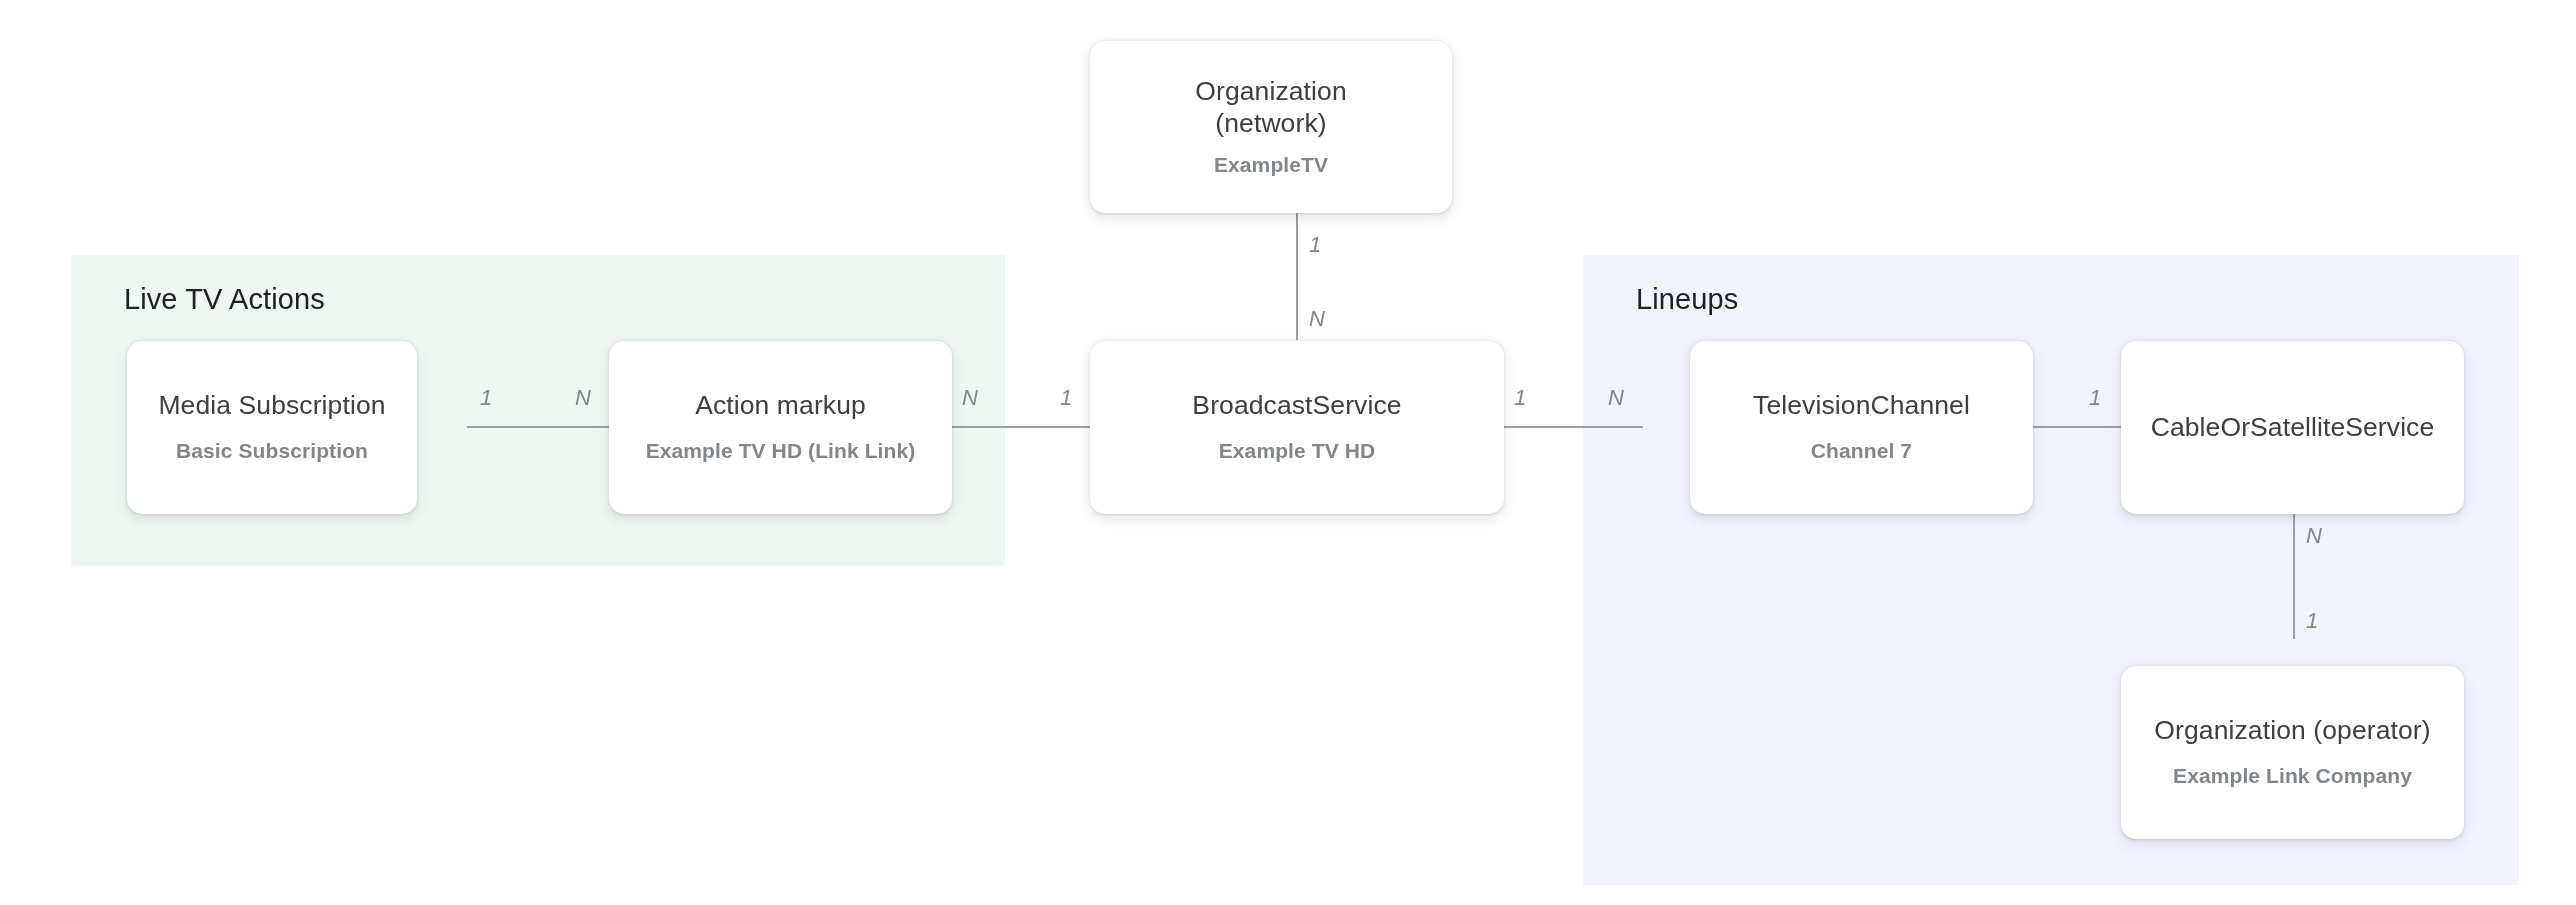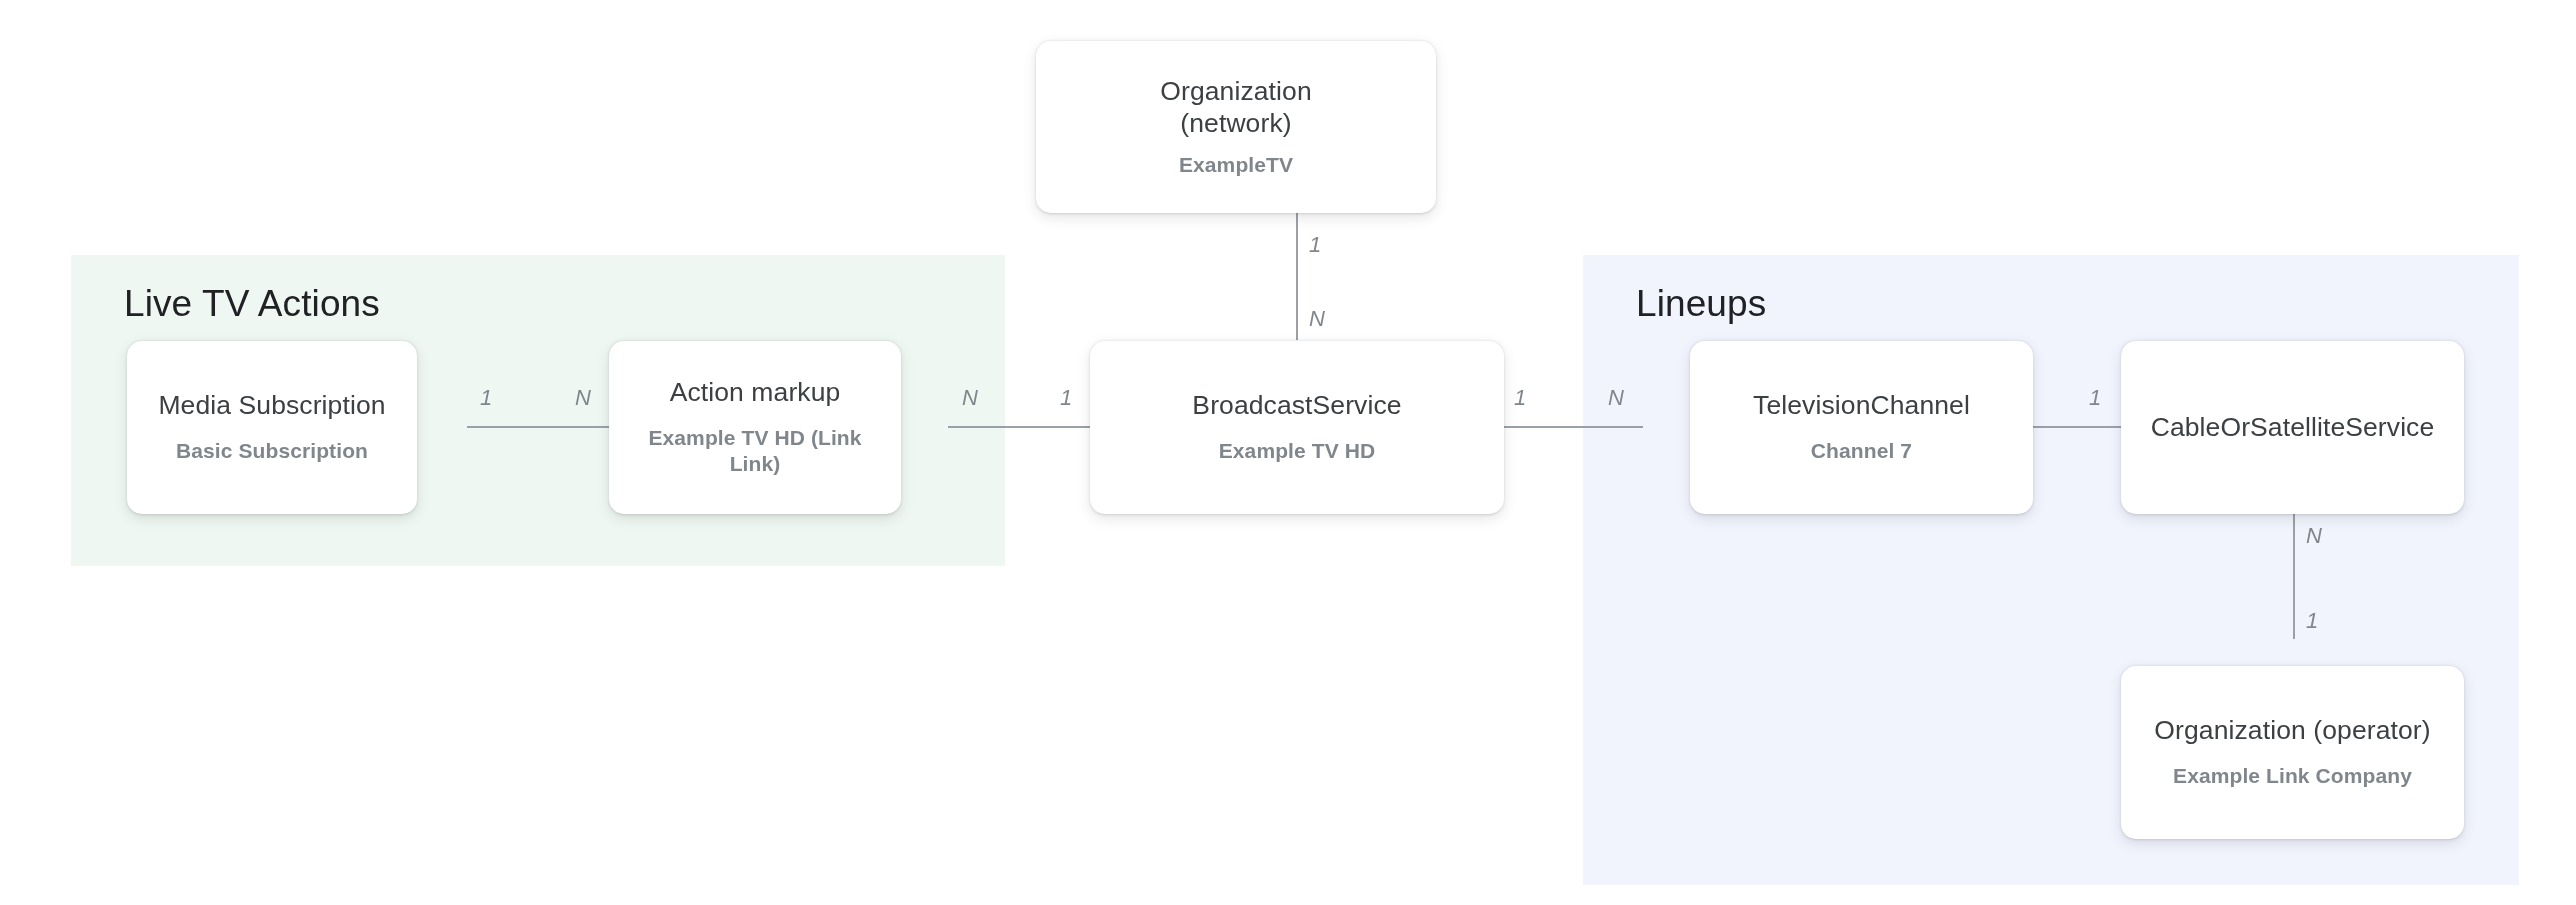--- a/index.html
+++ b/index.html
@@ -23,21 +23,21 @@
 
   
   .panel {
     position: absolute;
     box-sizing: border-box;
   }
   .panel-title {
     position: absolute;
     left: 53px;
     top: 28px;
-    font-size: 37px;
+    font-size: 29px;
     font-weight: 400;
     color: #202124;
     letter-spacing: 0.1px;
     white-space: nowrap;
   }
 
   #panel-live-tv {
     left: 71px;
     top: 255px;
     width: 934px;
@@ -98,23 +98,23 @@
     font-size: 21px;
     font-weight: 700;
     color: #80868b;
     line-height: 1.25;
     letter-spacing: 0.1px;
     white-space: pre-line;
   }
   .card-title.two-line + .card-subtitle { margin-top: 12.4px; }
 
   
-  #card-organization-network { left: 1036px; top: 41px; width: 400px; height: 172px; }
+  #card-organization-network { left: 1090px; top: 41px; width: 362px; height: 172px; }
   #card-media-subscription   { left: 127px;  top: 341px; width: 290px; height: 173px; }
-  #card-action-markup        { left: 609px;  top: 341px; width: 292px; height: 173px; }
+  #card-action-markup        { left: 609px;  top: 341px; width: 343px; height: 173px; }
   #card-broadcast-service    { left: 1090px; top: 341px; width: 414px; height: 173px; }
   #card-television-channel   { left: 1690px; top: 341px; width: 343px; height: 173px; }
   #card-cable-satellite      { left: 2121px; top: 341px; width: 343px; height: 173px; }
   #card-organization-operator{ left: 2121px; top: 666px; width: 343px; height: 173px; }
 </style>
 </head>
 <body>
 
 <div id="canvas">
 

